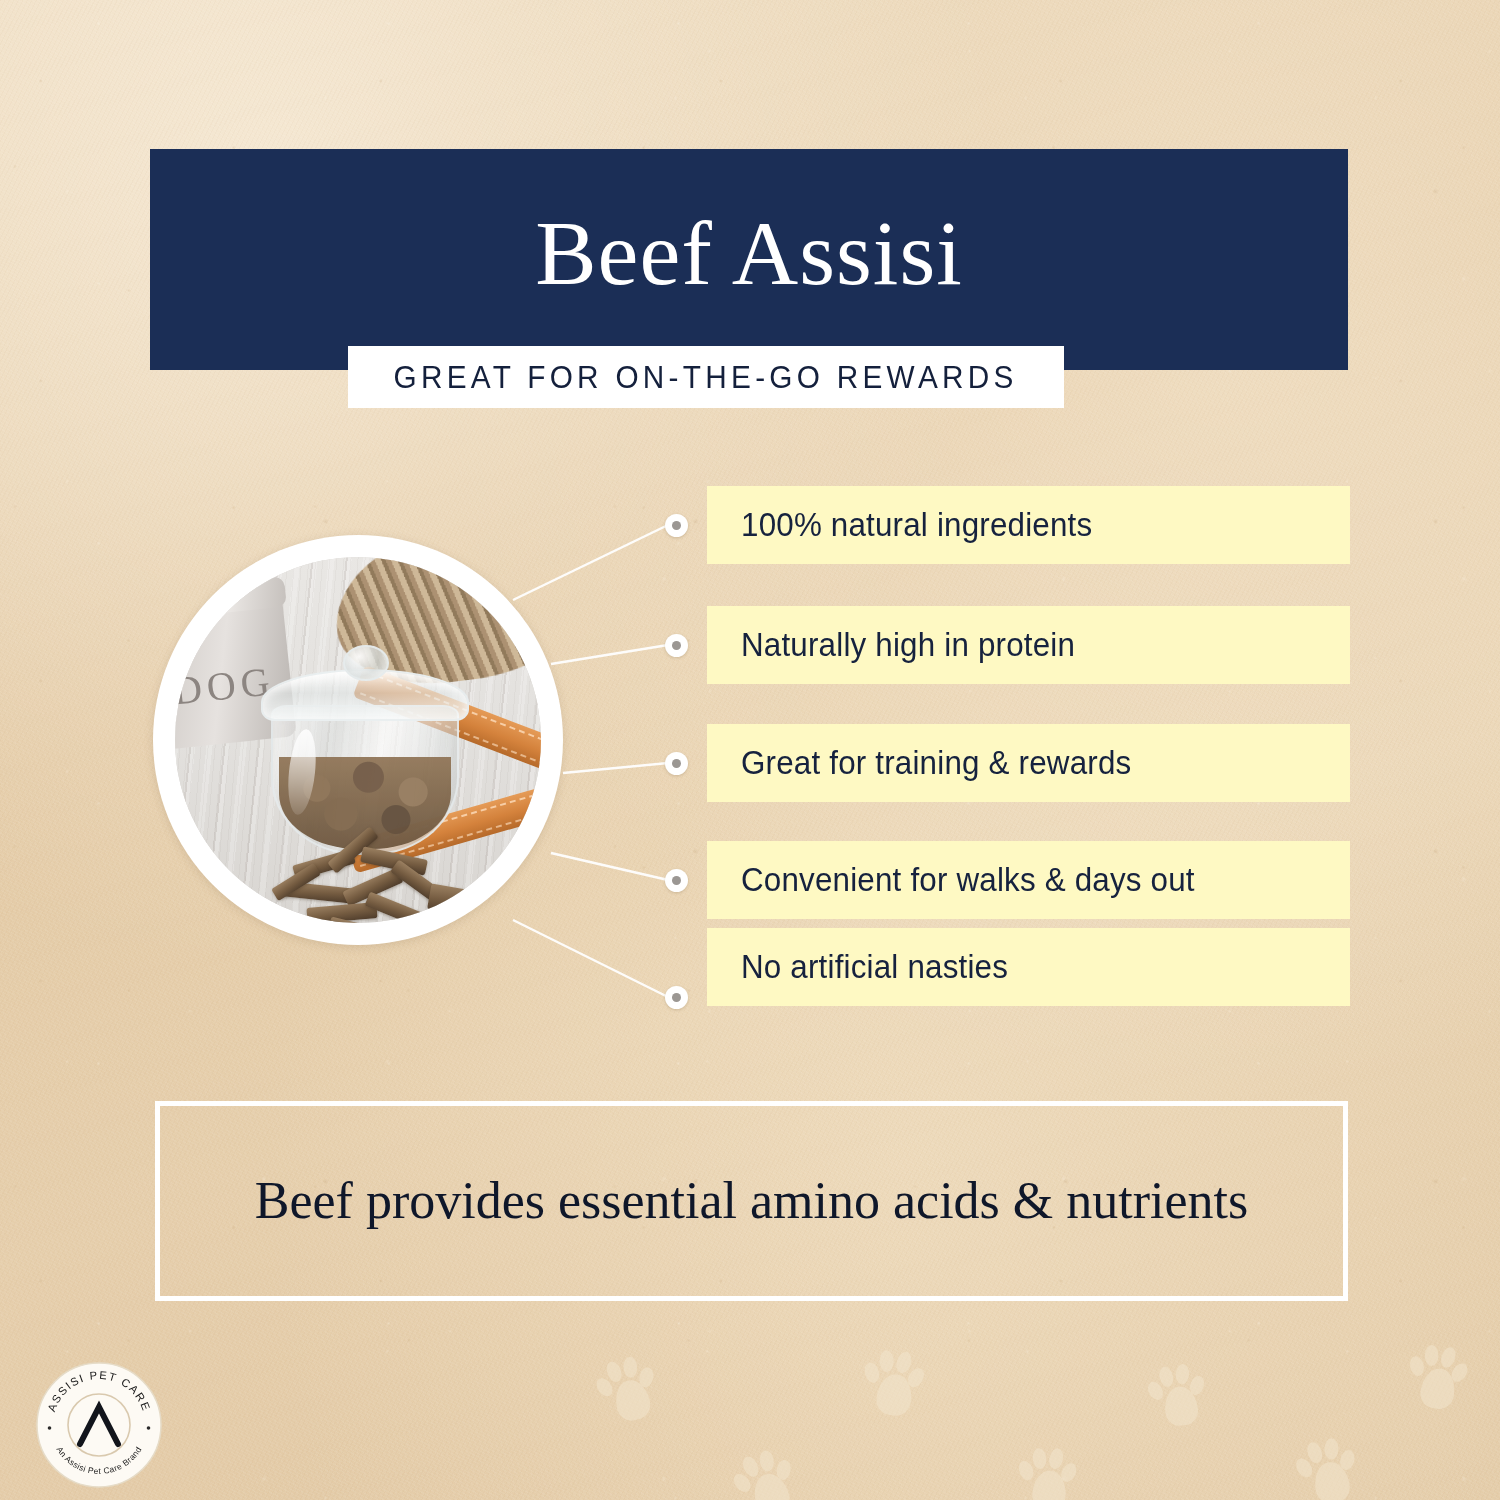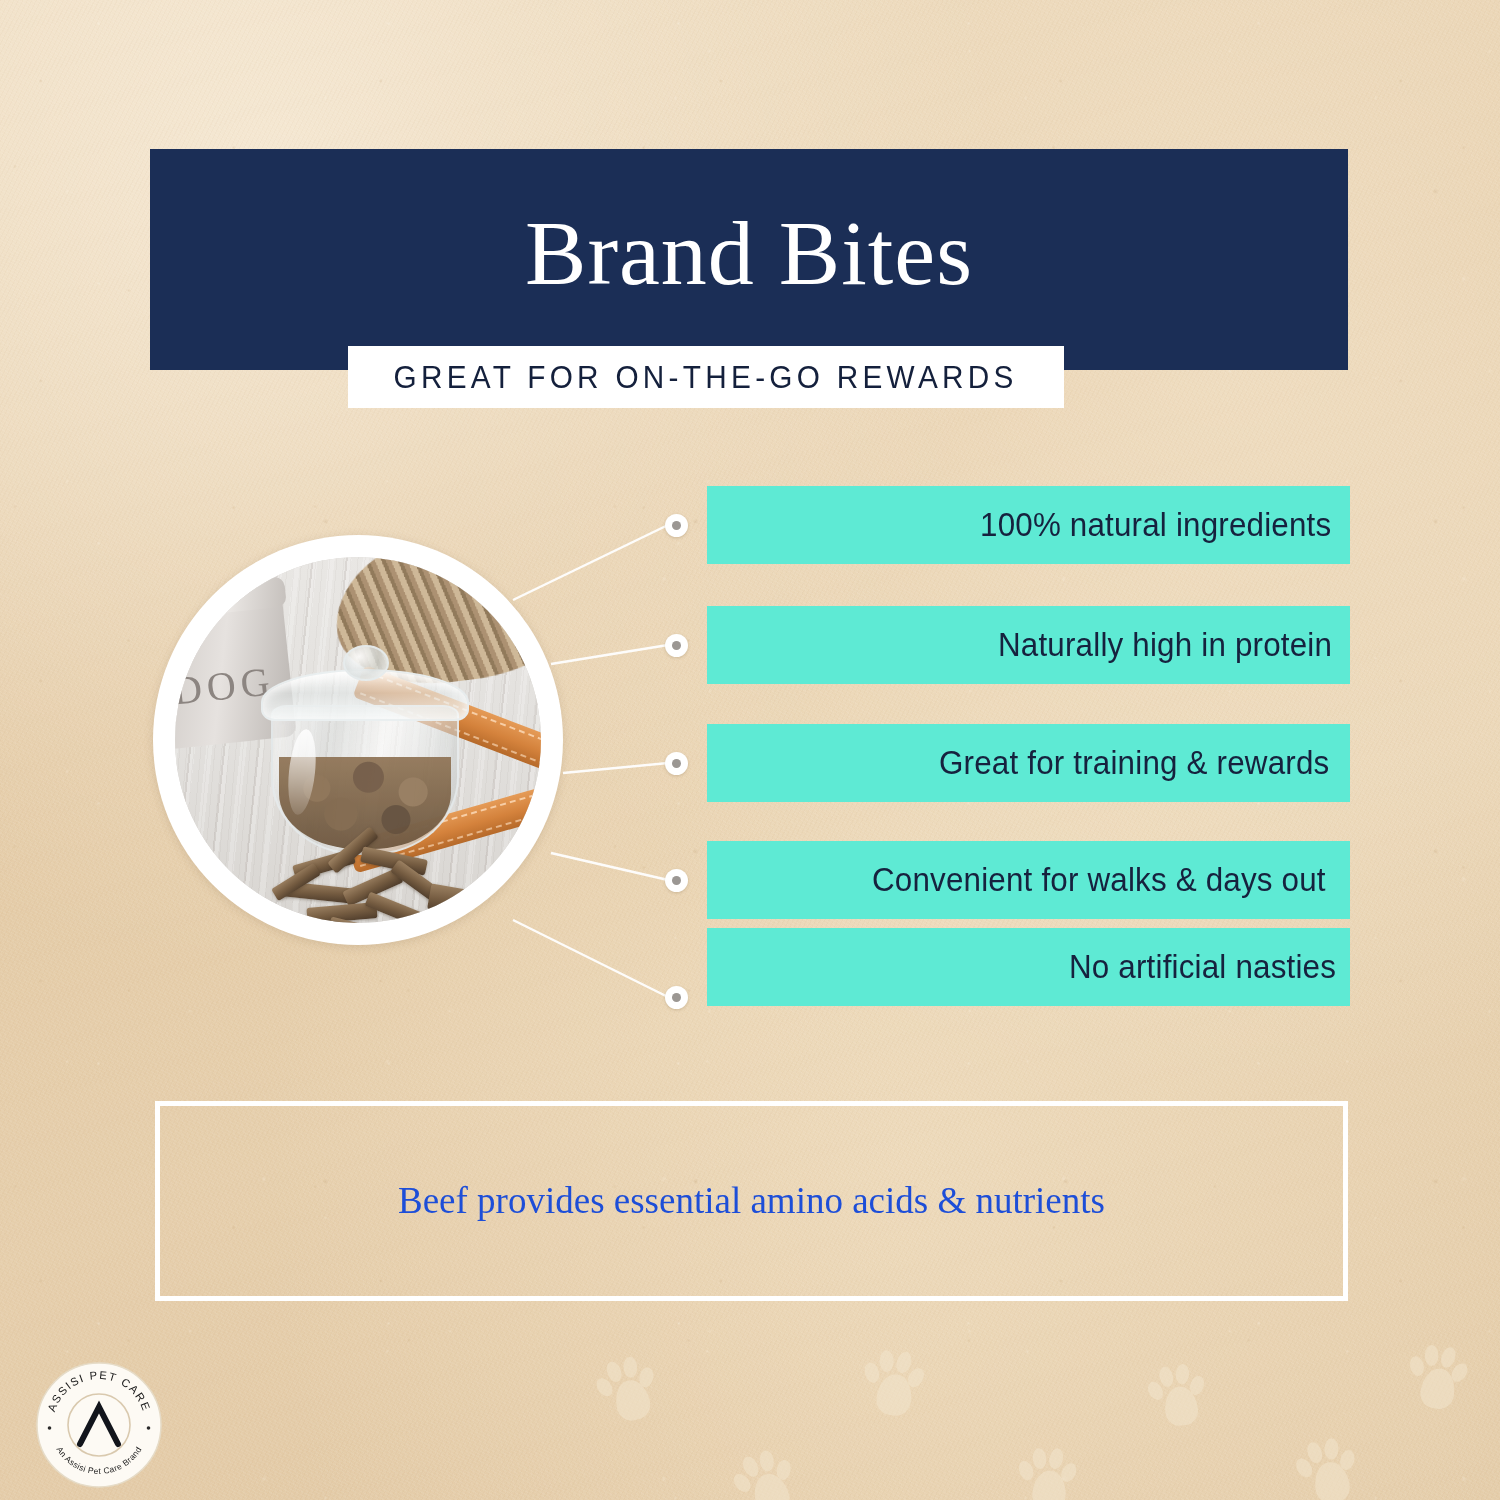--- a/index.html
+++ b/index.html
@@ -321,25 +321,24 @@
     background: #9b9793;
     display: block;
   }
 
   
   .feature-card {
     position: absolute;
     left: 707px;
     width: 643px;
     height: 78px;
-    background: #5eead4;
+    background: #fef9c3;
     display: flex;
     align-items: center;
     padding-left: 34px;
-    justify-content: flex-end;
   }
   .feature-text {
     color: #16223e;
     font-family: "Liberation Sans", sans-serif;
     font-size: 33px;
     font-weight: 400;
     letter-spacing: 0.2px;
     transform: scaleX(0.95);
     transform-origin: left center;
     white-space: nowrap;
@@ -351,23 +350,23 @@
     left: 155px;
     top: 1101px;
     width: 1193px;
     height: 200px;
     border: 5px solid #ffffff;
     display: flex;
     align-items: center;
     justify-content: center;
   }
   .quote-text {
-    color: #1d4ed8;
+    color: #0f172a;
     font-family: "Liberation Serif", serif;
-    font-size: 37px;
+    font-size: 52px;
     line-height: 1.16;
     text-align: center;
     letter-spacing: 0px;
     padding: 0 24px;
   }
 
   
   .logo-badge {
     position: absolute;
     left: 36px;
@@ -430,21 +429,21 @@
   <div class="paw" style="left:1300px; top:1440px; transform:rotate(-9deg) scale(1.07);">
     <span class="toe t1"></span>
       <span class="toe t2"></span>
       <span class="toe t3"></span>
       <span class="toe t4"></span>
       <span class="pad"></span>
   </div>
 </div>
 
 <div class="header-block">
-  <div class="header-title">Brand Bites</div>
+  <div class="header-title">Beef Assisi</div>
 </div>
 
 <div class="subtitle-bar">
   <div class="subtitle-text">GREAT FOR ON-THE-GO REWARDS</div>
 </div>
 
 <div class="photo-circle">
   <div class="photo-inner">
     <div class="scene-wood"></div>
     <div class="scene-grain"></div>

